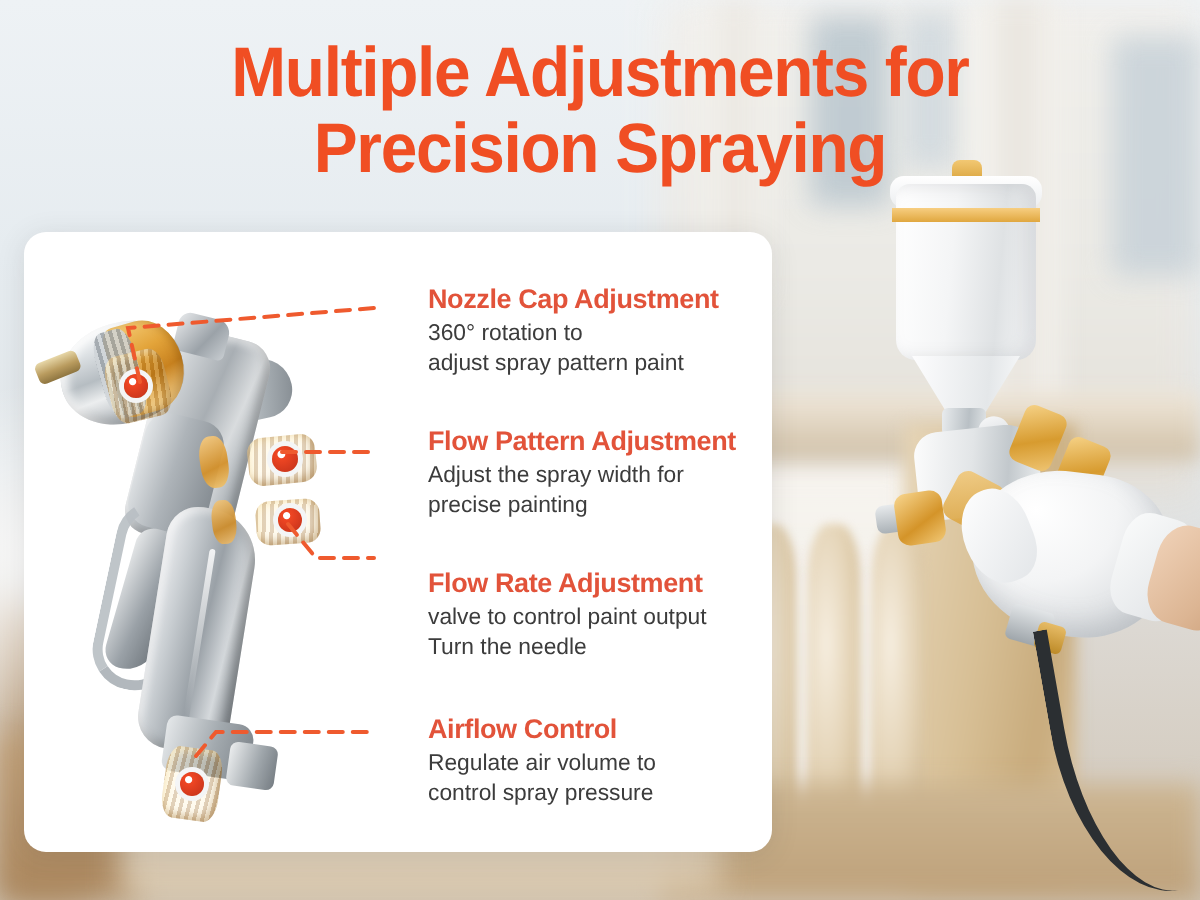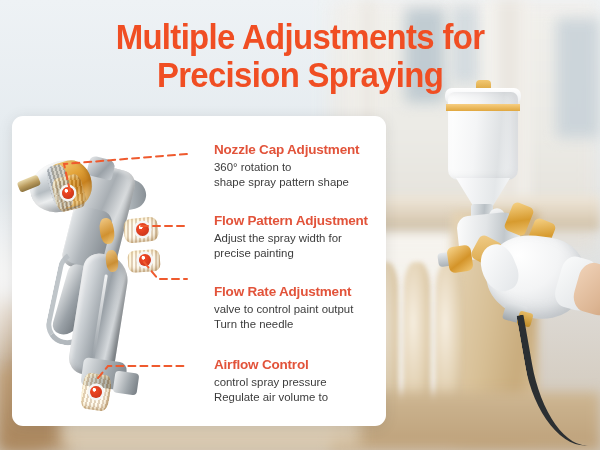--- a/index.html
+++ b/index.html
@@ -452,21 +452,21 @@
       <path d="M86 262 L96 250 L175 250"></path>
     </g>
   </svg>
 
   <div id="callouts">
 
     <div class="callout c1">
       <div class="c-title">Nozzle Cap Adjustment</div>
       <div class="c-desc">
         <div>360° rotation to</div>
-        <div>shape spray pattern shape</div>
+        <div>adjust spray pattern paint</div>
       </div>
     </div>
 
     <div class="callout c2">
       <div class="c-title">Flow Pattern Adjustment</div>
       <div class="c-desc">
         <div>Adjust the spray width for</div>
         <div>precise painting</div>
       </div>
     </div>
@@ -475,22 +475,22 @@
       <div class="c-title">Flow Rate Adjustment</div>
       <div class="c-desc">
         <div>valve to control paint output</div>
         <div>Turn the needle</div>
       </div>
     </div>
 
     <div class="callout c4">
       <div class="c-title">Airflow Control</div>
       <div class="c-desc">
+        <div>Regulate air volume to</div>
         <div>control spray pressure</div>
-        <div>Regulate air volume to</div>
       </div>
     </div>
 
   </div>
 </div>
 
 <div id="photo">
   <div class="p p-cup-knob"></div>
   <div class="p p-cup-lid"></div>
   <div class="p p-cup"></div>

